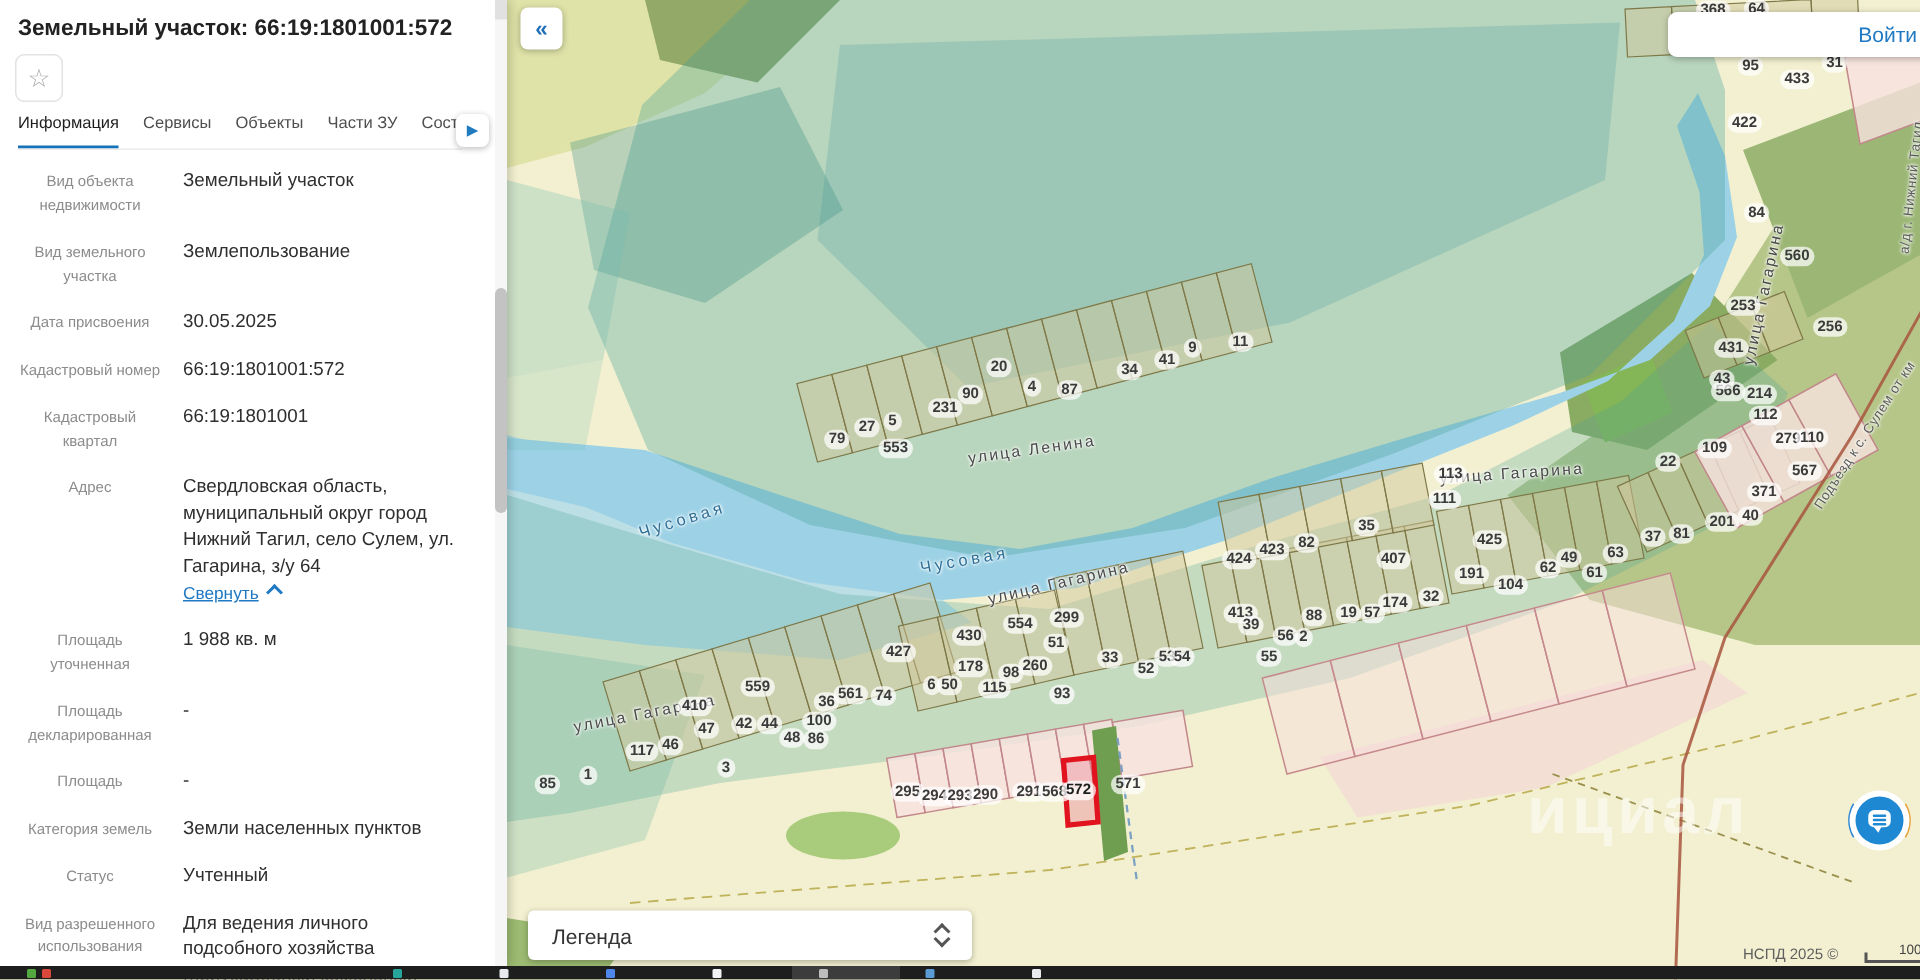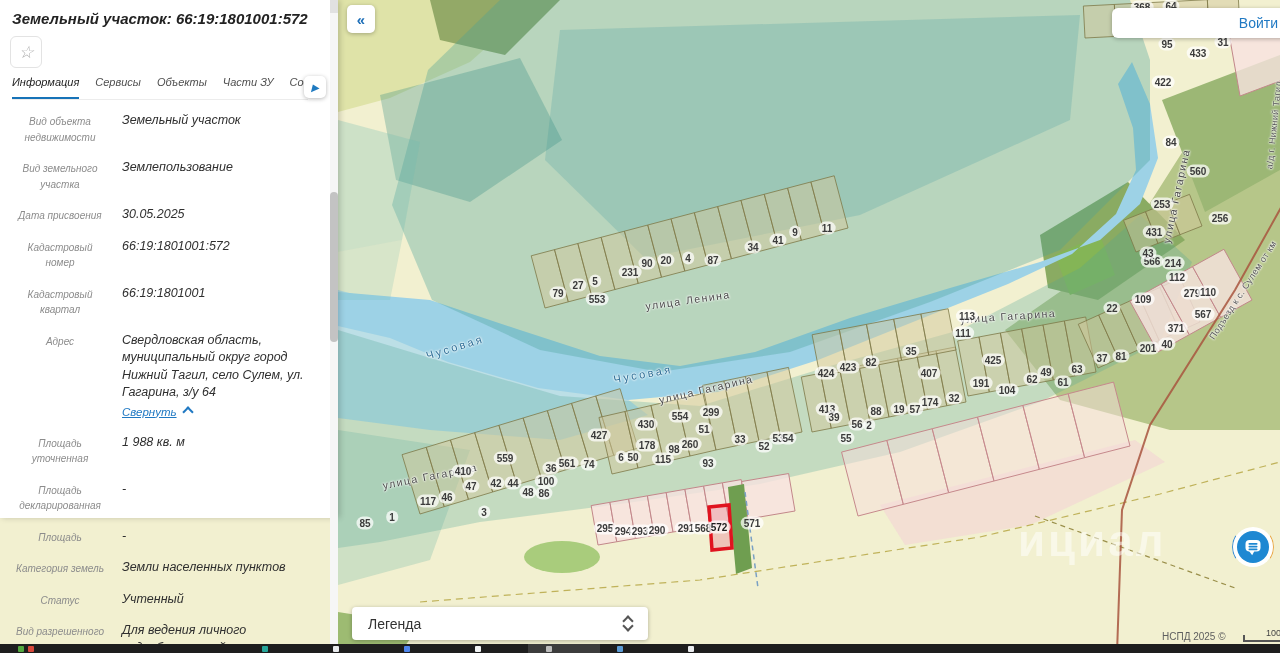--- a/index.html
+++ b/index.html
@@ -45,22 +45,22 @@
   #attribution{position:absolute;left:1162px;top:631px;font-size:10px;color:#5f5f5f;z-index:35;}
   #scalebar{position:absolute;left:1243px;top:640px;width:42px;border-bottom:2px solid #555;z-index:35;}
   #scalebar:before,#scalebar:after{content:"";position:absolute;bottom:0;width:2px;height:5px;background:#555;}
   #scalebar:before{left:0}#scalebar:after{right:0}
   #scale-label{position:absolute;left:1266px;top:628px;font-size:9px;color:#444;z-index:35;}
 
   
   #chat-btn{position:absolute;left:1229px;top:523px;width:48px;height:48px;z-index:45;cursor:pointer;}
 
   
-  #sidebar{position:absolute;left:0;top:0;width:338px;height:518px;background:#fff;z-index:30;
-           box-shadow:2px 0 6px rgba(0,0,0,.18);font-style:italic;}
+  #sidebar{position:absolute;left:0;top:0;width:338px;height:644px;background:#fff;z-index:30;
+           box-shadow:2px 0 6px rgba(0,0,0,.18);}
   #sidebar-title{margin:10px 12px 0 12px;font-size:15px;font-weight:bold;color:#222;line-height:1.25;}
   #fav-btn{position:absolute;left:10px;top:36px;width:30px;height:30px;border:1px solid #e3e3e3;
            border-radius:6px;display:flex;align-items:center;justify-content:center;
            font-size:17px;color:#ababab;cursor:pointer;background:#fff;}
   #tab-bar{position:absolute;left:12px;right:30px;top:76px;display:flex;gap:16px;
            border-bottom:1px solid #ececec;height:23px;overflow:hidden;}
   .tab{font-size:11px;color:#4f4f4f;white-space:nowrap;cursor:pointer;padding-bottom:6px;}
   .tab.active{color:#1d1d1d;border-bottom:2px solid #1773b8;}
   #tab-scroll-btn{position:absolute;right:12px;top:76px;width:22px;height:22px;border-radius:5px;
                   z-index:31;display:flex;align-items:center;justify-content:center;
@@ -204,21 +204,21 @@
     <polyline points="745,492 758,588" fill="none" stroke="#7aa0c4" stroke-width="1.5" stroke-dasharray="5,4"></polyline>
     <polyline points="1288,195 1235,290 1150,425 1122,510 1117,653" fill="none" stroke="#a8553e" stroke-width="2" opacity=".85"></polyline>
   </svg>
   <div id="labels">
       <span class="plabel" style="left: 558px; top: 293px;">79</span>
       <span class="plabel" style="left: 578px; top: 285px;">27</span>
       <span class="plabel" style="left: 595px; top: 281px;">5</span>
       <span class="plabel" style="left: 597px; top: 299px;">553</span>
       <span class="plabel" style="left: 630px; top: 272px;">231</span>
       <span class="plabel" style="left: 647px; top: 263px;">90</span>
-      <span class="plabel" style="left: 666px; top: 260px;">20</span>
+      <span class="plabel" style="left: 666px; top: 245px;">20</span>
       <span class="plabel" style="left: 688px; top: 258px;">4</span>
       <span class="plabel" style="left: 713px; top: 260px;">87</span>
       <span class="plabel" style="left: 753px; top: 247px;">34</span>
       <span class="plabel" style="left: 778px; top: 240px;">41</span>
       <span class="plabel" style="left: 795px; top: 232px;">9</span>
       <span class="plabel" style="left: 827px; top: 228px;">11</span>
       <span class="plabel" style="left: 365px; top: 523px;">85</span>
       <span class="plabel" style="left: 392px; top: 517px;">1</span>
       <span class="plabel" style="left: 428px; top: 501px;">117</span>
       <span class="plabel" style="left: 447px; top: 497px;">46</span>

